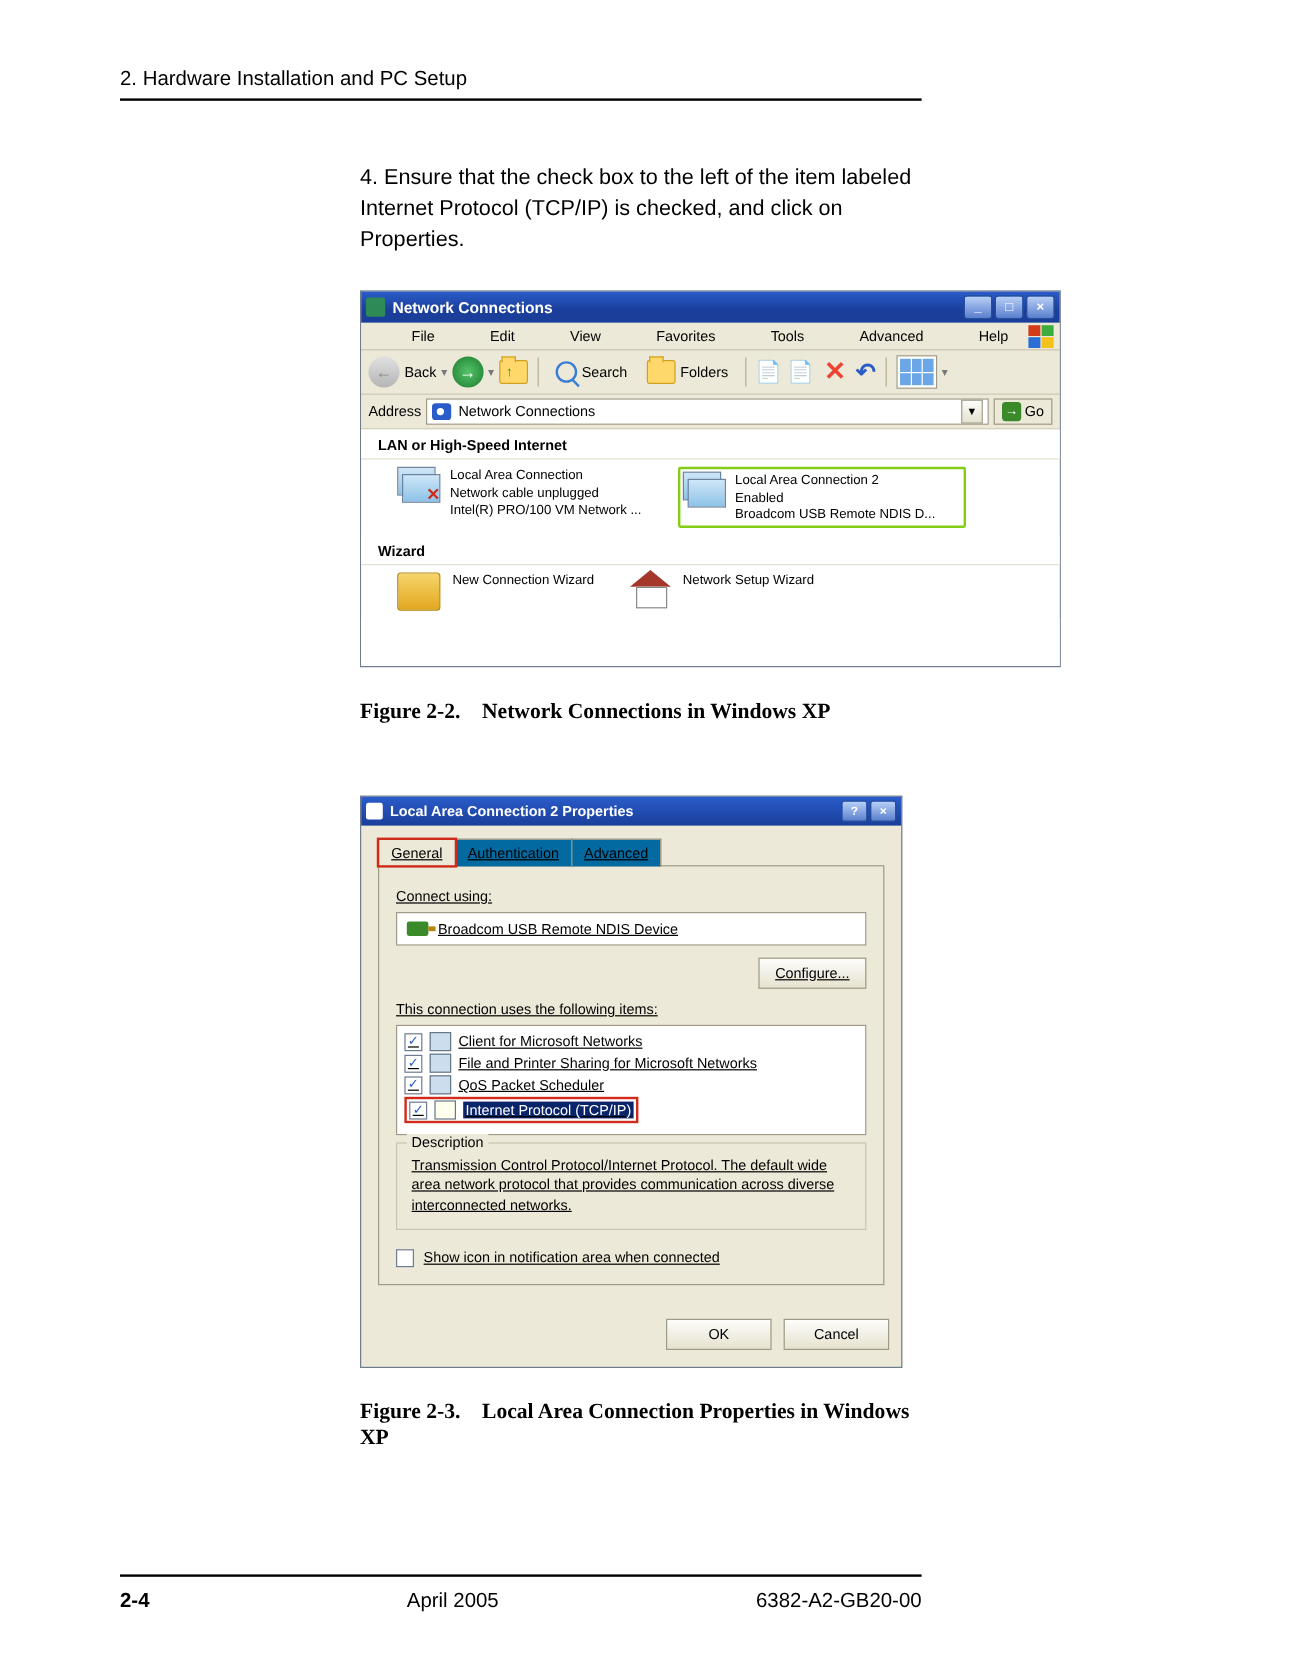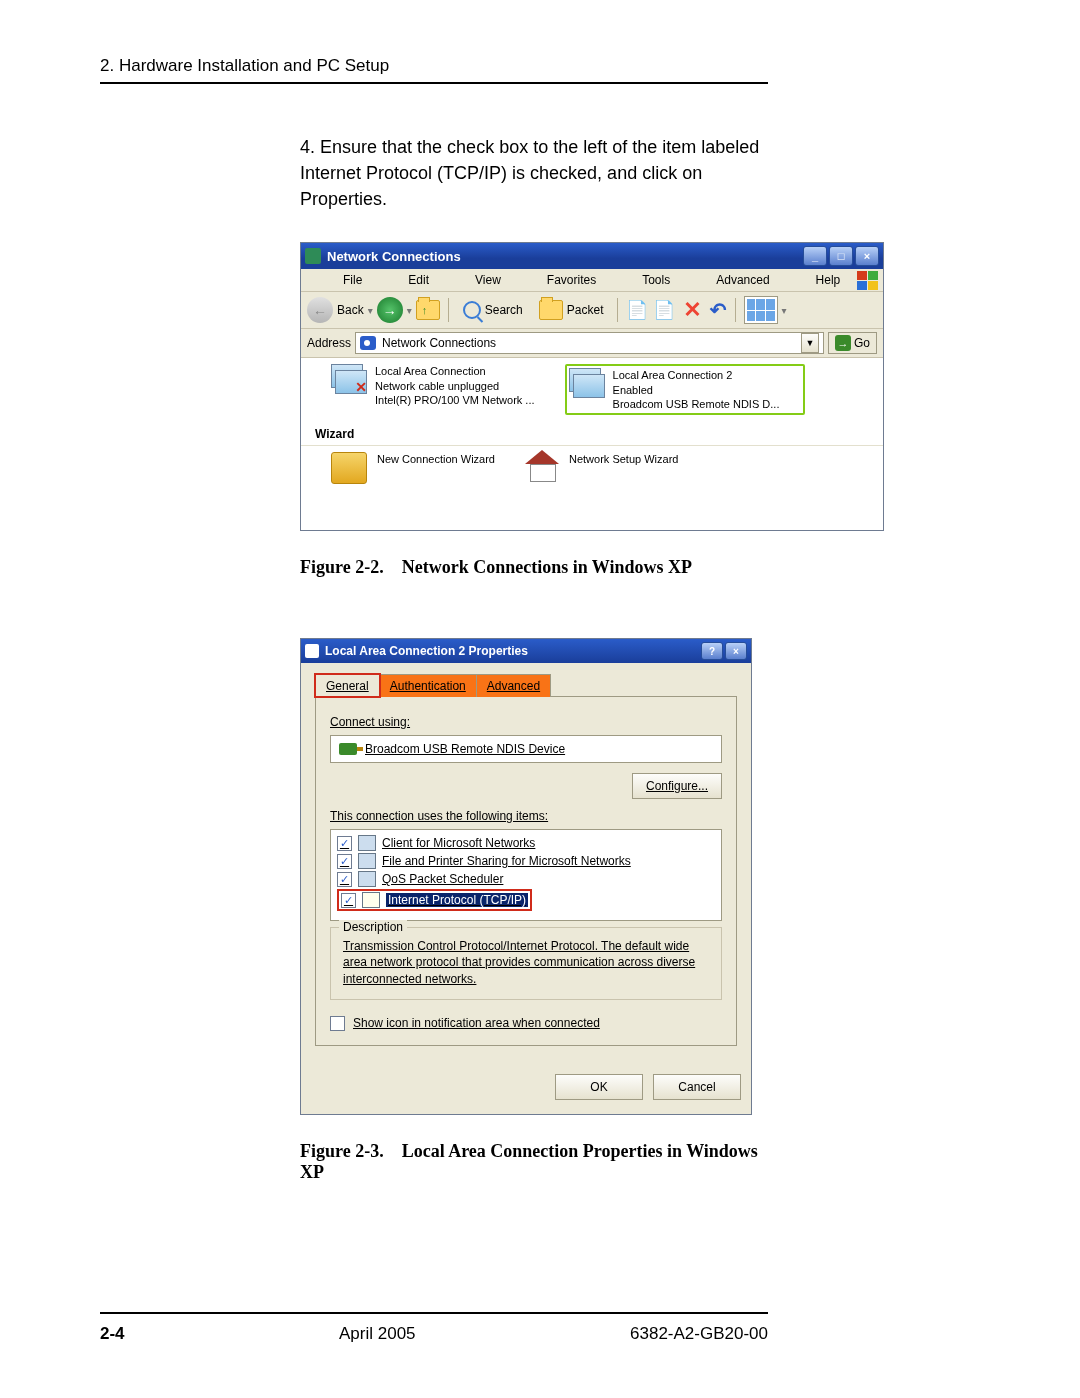--- a/index.html
+++ b/index.html
@@ -199,21 +199,21 @@
     height: 24px;
     background: linear-gradient(#2a5cc9,#1a3e9a);
     color:#fff; display:flex; align-items:center; padding:0 4px;
     font-size:12px; font-weight:bold;
   }
   .prop-titlebar .nc-winbtns .nc-winbtn{width:20px;height:16px;font-size:10px;}
   .prop-body { padding: 10px 14px 14px 14px; text-decoration: underline; }
 
   .tabs { display:flex; }
   .tab {
-    padding:4px 10px; background:#f97316; border:1px solid #9e9a83;
+    padding:4px 10px; background:#0369a1; border:1px solid #9e9a83;
     border-bottom:none; position:relative; top:1px; margin-right:-1px;
     font-size:12px;
   }
   .tab.active { background:#ece9d8; z-index:2;}
   .tab-red { outline:2px solid #d02b1a; outline-offset:-1px;}
   .tab-panel {
     border:1px solid #9e9a83; background:#ece9d8;
     padding:14px 14px 14px 14px;
   }
 
@@ -330,21 +330,21 @@
       <span class="folder-icon up-folder">
           <span class="arrow-up">↑</span>
         </span>
       <span class="tb-sep"></span>
       <span class="tb-btn">
         <span class="magnifier"></span>
         <span>Search</span>
       </span>
       <span class="tb-btn">
         <span class="folder-icon"></span>
-        <span>Packet</span>
+        <span>Folders</span>
       </span>
       <span class="tb-sep"></span>
       <span style="font-size:18px;color:#aaa;">📄</span>
       <span style="font-size:18px;color:#aaa;">📄</span>
       <span class="tb-x">✕</span>
       <span class="tb-undo">↶</span>
       <span class="tb-sep"></span>
       <span class="tb-views">
           <div></div>
           <div></div>
@@ -363,20 +363,21 @@
         <span>Network Connections</span>
         <span class="dd-arrow">▼</span>
       </div>
       <div class="go-btn">
         <span class="go-arrow">→</span>
         <span>Go</span>
       </div>
     </div>
 
     <div class="nc-content">
+      <div class="nc-section-head">LAN or High-Speed Internet</div>
       <div class="nc-row">
         <div class="nc-item">
           <div class="conn-icon">
             <div class="scr"></div>
               <div class="scr2"></div>
               <span class="rx">✕</span>
           </div>
           <div class="lines">
             <span>Local Area Connection</span>
             <span>Network cable unplugged</span>

